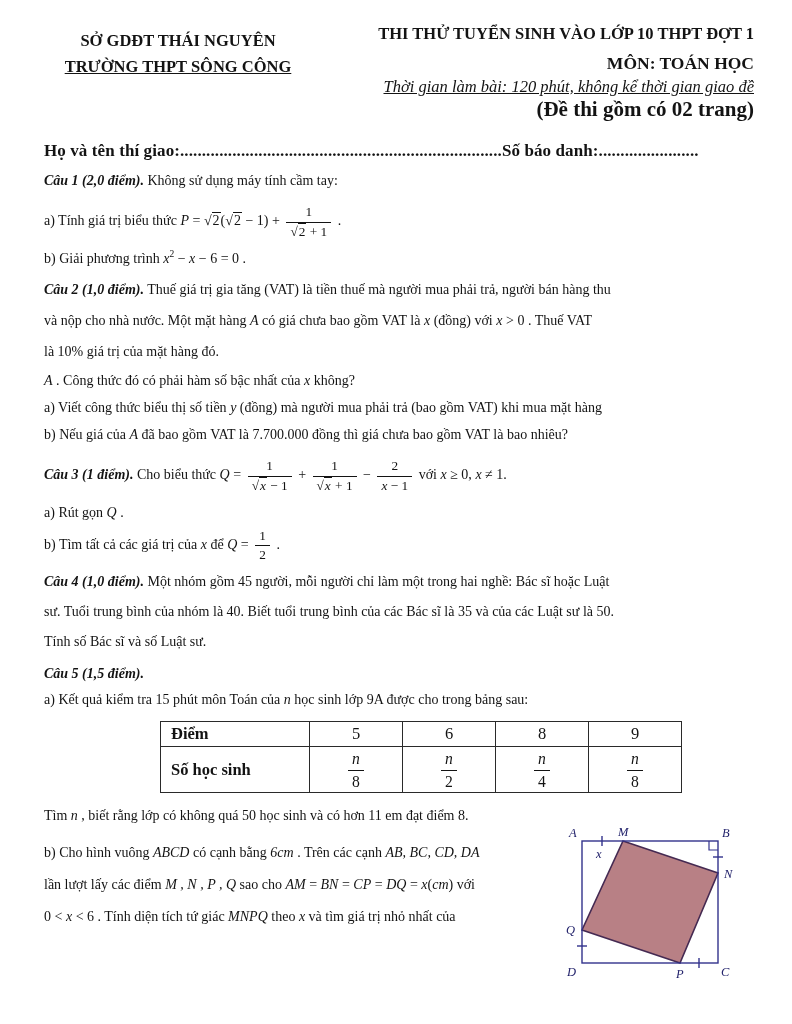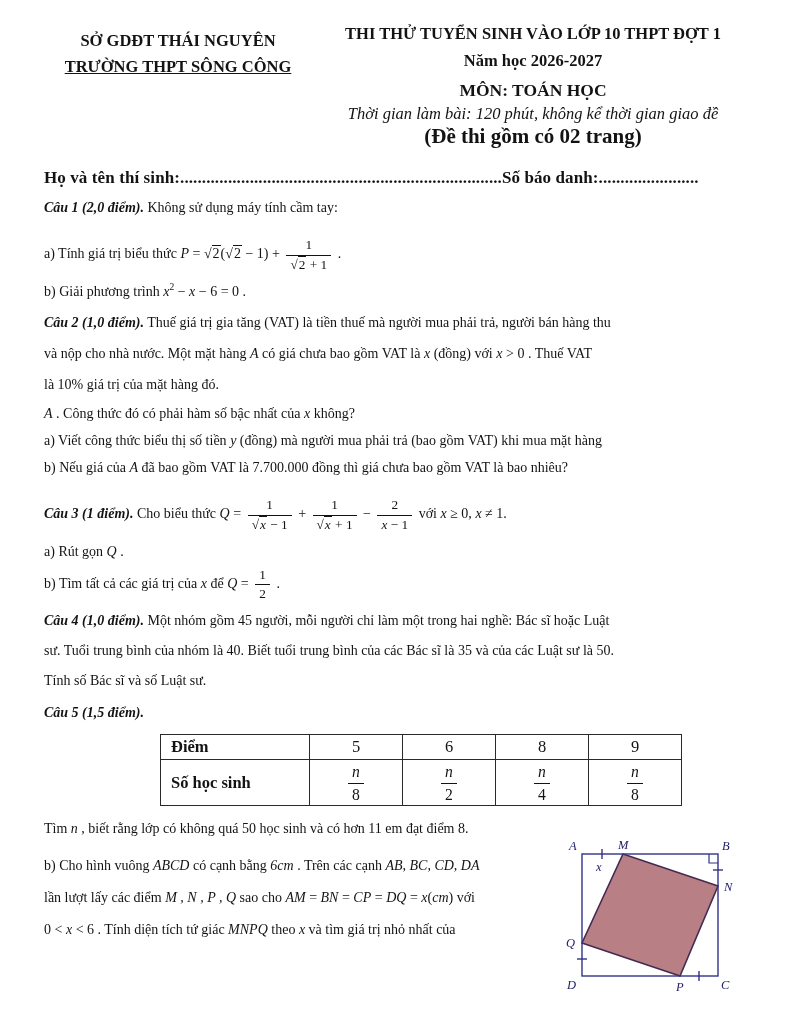--- a/index.html
+++ b/index.html
@@ -4,35 +4,35 @@
 <style>
   html,body{margin:0;padding:0;background:#ffffff;}
   body{width:792px;height:1024px;overflow:hidden;
        font-family:"Liberation Serif","DejaVu Serif",serif;color:#131313;}
   .page{box-sizing:border-box;width:792px;height:728px;padding:24px 38px 0 44px;position:relative;}
 
   
   .header{display:flex;}
   .h-left{width:268px;text-align:center;font-weight:bold;font-size:16.5px;line-height:1.55;padding-top:4px;}
   .h-left .school{text-decoration:underline;}
-  .h-right{flex:1;text-align:center;}
+  .h-right{flex:1;text-align:right;}
   .h-right .title{font-weight:bold;font-size:16.5px;}
   .h-right .year{font-weight:bold;font-size:16.5px;margin-top:7px;}
   .h-right .subject{font-weight:bold;font-size:17.5px;margin-top:9px;}
-  .h-right .duration{font-style:italic;font-size:16.5px;margin-top:3px;}
+  .h-right .duration{font-style:italic;font-size:16.5px;margin-top:3px;text-decoration:underline;}
   .h-right .pages{font-weight:bold;font-size:21px;}
 
   
   .line{font-size:14px;line-height:26px;white-space:nowrap;}
   .student{margin-top:16px;font-weight:bold;font-size:17px;letter-spacing:.1px;}
   .qhead{font-weight:bold;font-style:italic;}
   .p31{line-height:31px;}
   .p30{line-height:30px;}
   .p27{line-height:27px;}
-  .mt2{margin-top:2px;}.mt4{margin-top:4px;}.mt6{margin-top:6px;}.mt8{margin-top:16px;}.mt10{margin-top:10px;}
+  .mt2{margin-top:2px;}.mt4{margin-top:4px;}.mt6{margin-top:6px;}.mt8{margin-top:10px;}.mt10{margin-top:10px;}
 
   
   i{font-family:inherit;}
   .msup{font-size:0.68em;vertical-align:super;line-height:0;}
   .sqrt{white-space:nowrap;}
   .sqrt .rsign{font-style:normal;}
   .sqrt .rad{border-top:1px solid currentColor;padding:0 1px;}
   .frac{display:inline-block;text-align:center;vertical-align:middle;margin:0 3px;line-height:1.12;font-size:0.95em;}
   .frac .num{display:block;padding:1px 4px 2px;border-bottom:1px solid currentColor;}
   .frac .den{display:block;padding:2px 4px 0;}
@@ -54,28 +54,27 @@
 
 <div class="page">
 
   <div class="header">
     <div class="h-left">
       <div>SỞ GDĐT THÁI NGUYÊN</div>
       <div class="school">TRƯỜNG THPT SÔNG CÔNG</div>
     </div>
     <div class="h-right">
       <div class="title">THI THỬ TUYỂN SINH VÀO LỚP 10 THPT ĐỢT 1</div>
-      <div class="year">Năm học 2026-2027</div>
       <div class="subject">MÔN: TOÁN HỌC</div>
       <div class="duration">Thời gian làm bài: 120 phút, không kể thời gian giao đề</div>
       <div class="pages">(Đề thi gồm có 02 trang)</div>
     </div>
   </div>
 
-  <div class="line student"><span>Họ và tên thí sinh:</span><span>..........................................................................</span><span>Số báo danh:</span><span>.......................</span></div>
+  <div class="line student"><span>Họ và tên thí giao:</span><span>..........................................................................</span><span>Số báo danh:</span><span>.......................</span></div>
 
   <div class="line mt4">
     <span class="qhead">Câu 1 (2,0 điểm).</span><span> Không sử dụng máy tính cầm tay:</span>
   </div>
   <div class="line mt8">a) Tính giá trị biểu thức <i>P</i> = <span class="sqrt"><span class="rsign">√</span><span class="rad">2</span></span>(<span class="sqrt"><span class="rsign">√</span><span class="rad">2</span></span> − 1) + <span class="frac"><span class="num">1</span><span class="den"><span class="sqrt"><span class="rsign">√</span><span class="rad">2</span></span> + 1</span></span> .</div>
   <div class="line mt6">b) Giải phương trình <i>x</i><sup class="msup">2</sup> − <i>x</i> − 6 = 0 .</div>
 
   <div class="line p31 mt2">
     <span class="qhead">Câu 2 (1,0 điểm).</span><span> Thuế giá trị gia tăng (VAT) là tiền thuế mà người mua phải trả, người bán hàng thu</span>
   </div>
@@ -93,20 +92,21 @@
 
   <div class="line p30 mt4">
     <span class="qhead">Câu 4 (1,0 điểm).</span><span> Một nhóm gồm 45 người, mỗi người chỉ làm một trong hai nghề: Bác sĩ hoặc Luật</span>
   </div>
   <div class="line p30">sư. Tuổi trung bình của nhóm là 40. Biết tuổi trung bình của các Bác sĩ là 35 và của các Luật sư là 50.</div>
   <div class="line p30">Tính số Bác sĩ và số Luật sư.</div>
 
   <div class="line mt4">
     <span class="qhead">Câu 5 (1,5 điểm).</span>
   </div>
+  <div class="line">a) Kết quả kiểm tra 15 phút môn Toán của <i>n</i> học sinh lớp 9A được cho trong bảng sau:</div>
 
   <table class="scoretable">
     <tbody>
         <tr>
       <td class="lab">Điểm</td>
       <td class="val">5</td>
       <td class="val">6</td>
       <td class="val">8</td>
       <td class="val">9</td>
     </tr>

